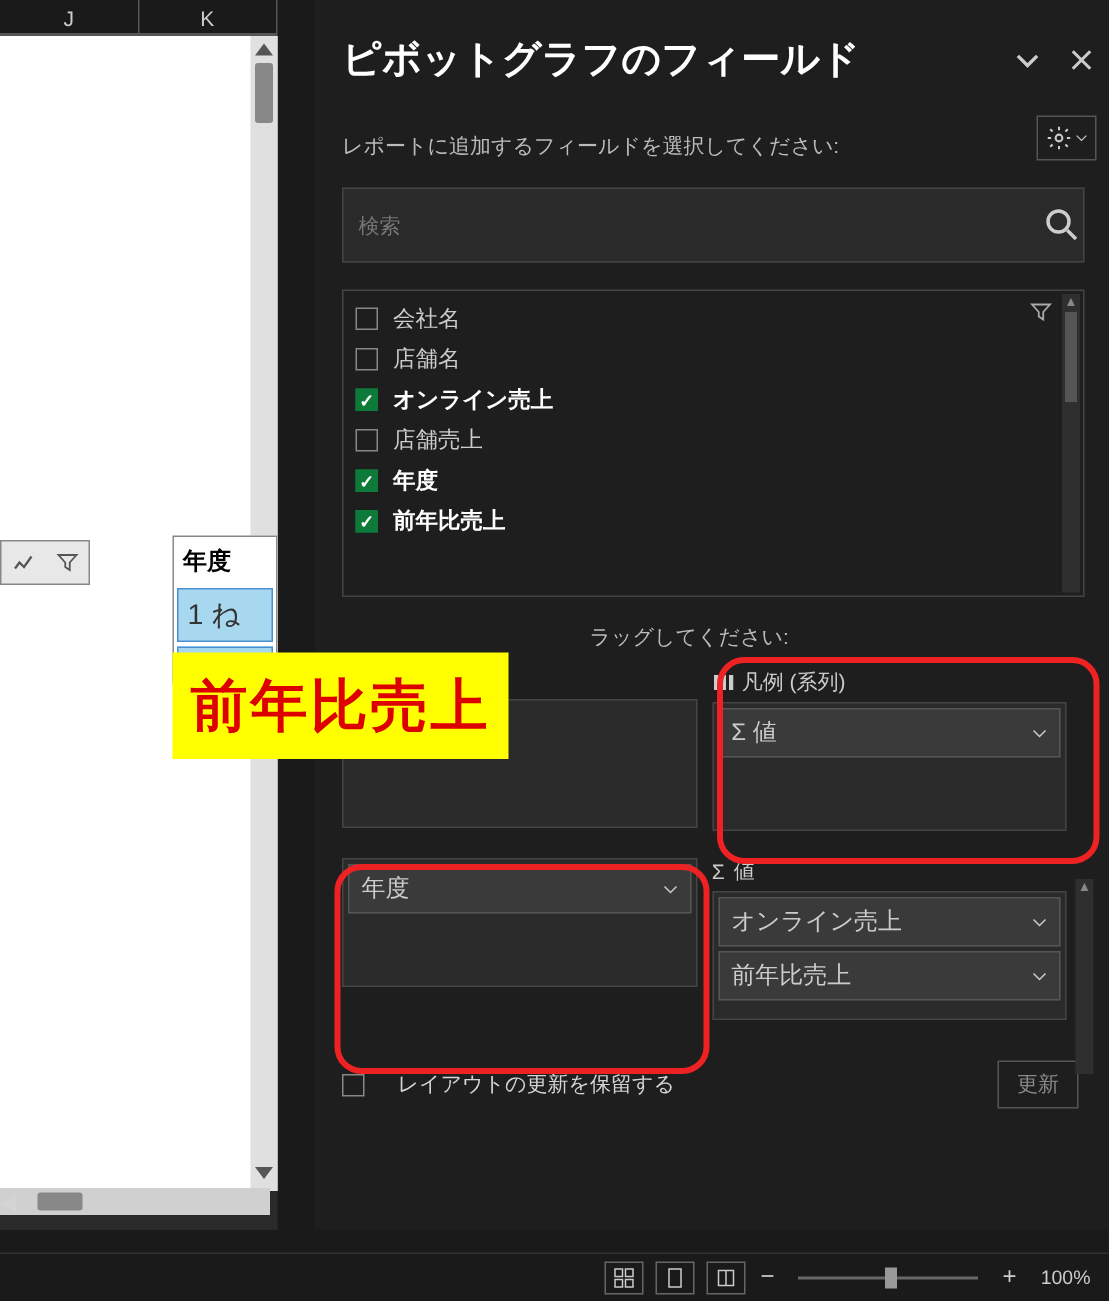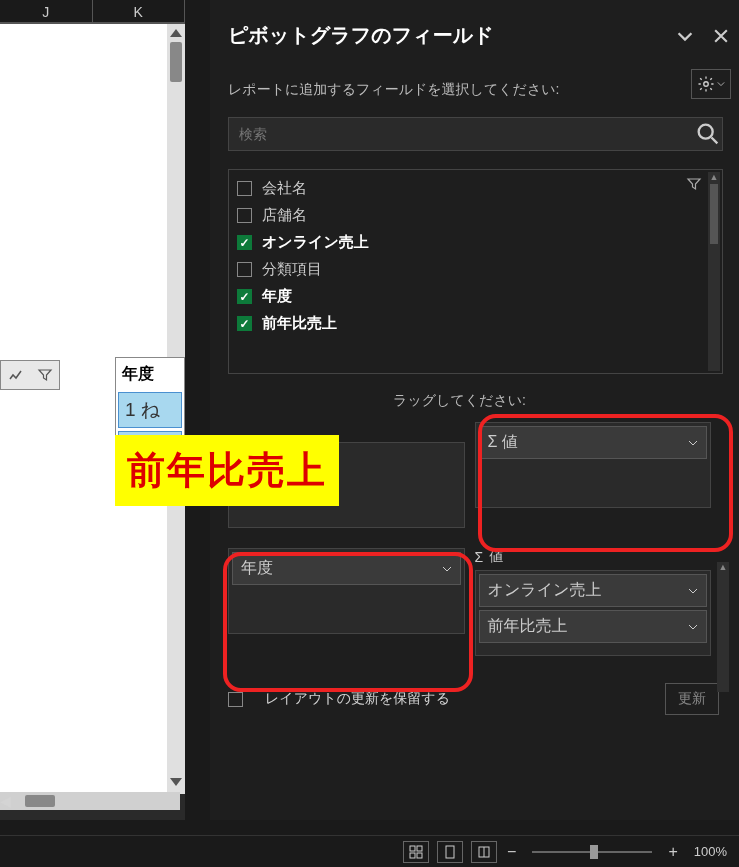--- a/index.html
+++ b/index.html
@@ -138,21 +138,21 @@
       padding: 12px 8px 0 18px;
       overflow: hidden;
     }
     .panel-hdr {
       display: flex;
       align-items: center;
       margin-bottom: 20px;
       padding-top: 10px;
     }
     .panel-title {
-      font-size: 20px;
+      font-size: 26px;
       font-weight: bold;
       color: #fff;
       flex: 1;
     }
     .chev-down {
       width: 22px; height: 22px;
       stroke: #ccc;
       margin-right: 15px;
       cursor: pointer;
     }
@@ -178,21 +178,21 @@
       align-items: center;
       justify-content: center;
       gap: 2px;
       cursor: pointer;
     }
     .search-box {
       display: flex;
       align-items: center;
       background: #2a2a2a;
       border: 1px solid #444;
-      height: 34px;
+      height: 50px;
       margin-bottom: 18px;
       margin-right: 8px;
     }
     .search-input {
       flex: 1;
       background: transparent;
       border: none;
       color: #ccc;
       padding: 0 10px;
       font-size: 14px;
@@ -477,21 +477,21 @@
     <div class="field-row">
         <span class="chk"></span>
         <span class="fld-label">店舗名</span>
       </div>
     <div class="field-row">
         <span class="chk on"></span>
         <span class="fld-label bold">オンライン売上</span>
       </div>
     <div class="field-row">
         <span class="chk"></span>
-        <span class="fld-label">分類項目</span>
+        <span class="fld-label">店舗売上</span>
       </div>
     <div class="field-row">
         <span class="chk on"></span>
         <span class="fld-label bold">年度</span>
       </div>
     <div class="field-row">
         <span class="chk on"></span>
         <span class="fld-label bold">前年比売上</span>
       </div>
     <svg class="fld-filter-ico" viewBox="0 0 16 16">
@@ -506,20 +506,28 @@
   <div class="drag-text" style="text-align:center;padding-right:40px">ラッグしてください:</div>
 
   <div class="drop-areas">
 
     <div class="drop-box">
       <div class="drop-title">&nbsp;</div>
       <div class="drop-well"></div>
     </div>
 
     <div class="drop-box">
+      <div class="drop-title">
+        <svg width="14" height="14" viewBox="0 0 14 14">
+            <rect x="1" y="2" width="3" height="10" fill="#ccc"></rect>
+            <rect x="6" y="2" width="3" height="10" fill="#ccc"></rect>
+            <rect x="11" y="2" width="3" height="10" fill="#ccc"></rect>
+          </svg>
+        <span>凡例 (系列)</span>
+      </div>
       <div class="drop-well">
         <div class="drop-item">
           <span><span>Σ</span>&nbsp;<span>値</span></span>
           <svg class="drop-arrow" viewBox="0 0 10 10">
               <path d="M1 3l4 4 4-4" stroke="#ccc" fill="none"></path>
             </svg>
         </div>
       </div>
     </div>
 

